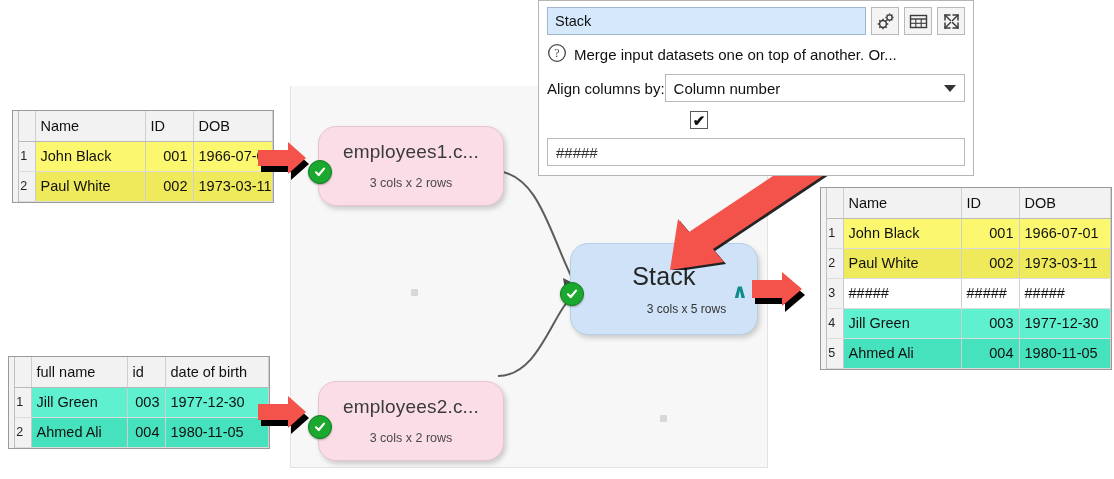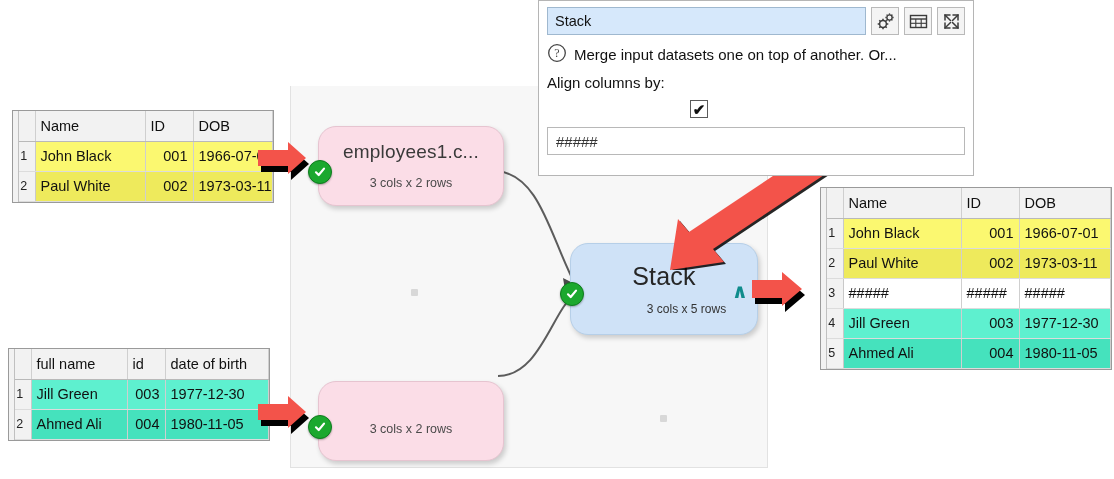--- a/index.html
+++ b/index.html
@@ -186,20 +186,21 @@
   <div class="title">employees1.c...</div>
   <div class="sub">3 cols x 2 rows</div>
   <div class="badge" style="left:-11px;top:33px;">
     <svg width="14" height="14" viewBox="0 0 14 14">
         <path d="M3 7.3 L5.7 10 L11 3.6" stroke="#fff" stroke-width="2.2" fill="none" stroke-linecap="round" stroke-linejoin="round"></path>
       </svg>
   </div>
 </div>
 
 <div class="node src abs" style="left:318px;top:381px;width:186px;height:80px;">
+  <div class="title">employees2.c...</div>
   <div class="sub">3 cols x 2 rows</div>
   <div class="badge" style="left:-11px;top:33px;">
     <svg width="14" height="14" viewBox="0 0 14 14">
         <path d="M3 7.3 L5.7 10 L11 3.6" stroke="#fff" stroke-width="2.2" fill="none" stroke-linecap="round" stroke-linejoin="round"></path>
       </svg>
   </div>
 </div>
 
 <div class="node op abs" style="left:570px;top:243px;width:188px;height:92px;">
   <div class="title">Stack</div>
@@ -239,21 +240,21 @@
       <tr class="r-yellow2">
         <td class="rh">2</td>
         <td>Paul White</td>
         <td class="num">002</td>
         <td>1973-03-11</td>
       </tr>
     </tbody>
   </table>
 </div>
 
-<div class="tbl" style="left:8px;top:348px;width:262px;">
+<div class="tbl" style="left:8px;top:356px;width:262px;">
   <div class="sep-left"></div>
   <table>
     <colgroup>
         <col style="width:22px">
         <col style="width:96px">
         <col style="width:38px">
         <col>
       </colgroup>
     <thead>
       <tr>
@@ -433,20 +434,24 @@
       <svg width="20" height="20" viewBox="0 0 20 20">
         <circle cx="10" cy="10" r="8.3" fill="none" stroke="#444" stroke-width="1.3"></circle>
         <text x="10" y="14.4" font-family="Liberation Serif, serif" font-size="12" fill="#444" text-anchor="middle">?</text>
       </svg>
     </span>
     <span class="txt">Merge input datasets one on top of another. Or...</span>
   </div>
 
   <div id="dlg-align">
     <span class="lbl">Align columns by:</span>
+    <div id="align-select">
+      <span>Column number</span>
+      <span class="caret"></span>
+    </div>
   </div>
 
   <div id="dlg-check">
     <span class="chkbox">✔</span>
   </div>
 
   <div id="dlg-value">
     <div id="value-field">#####</div>
   </div>
 </div>

